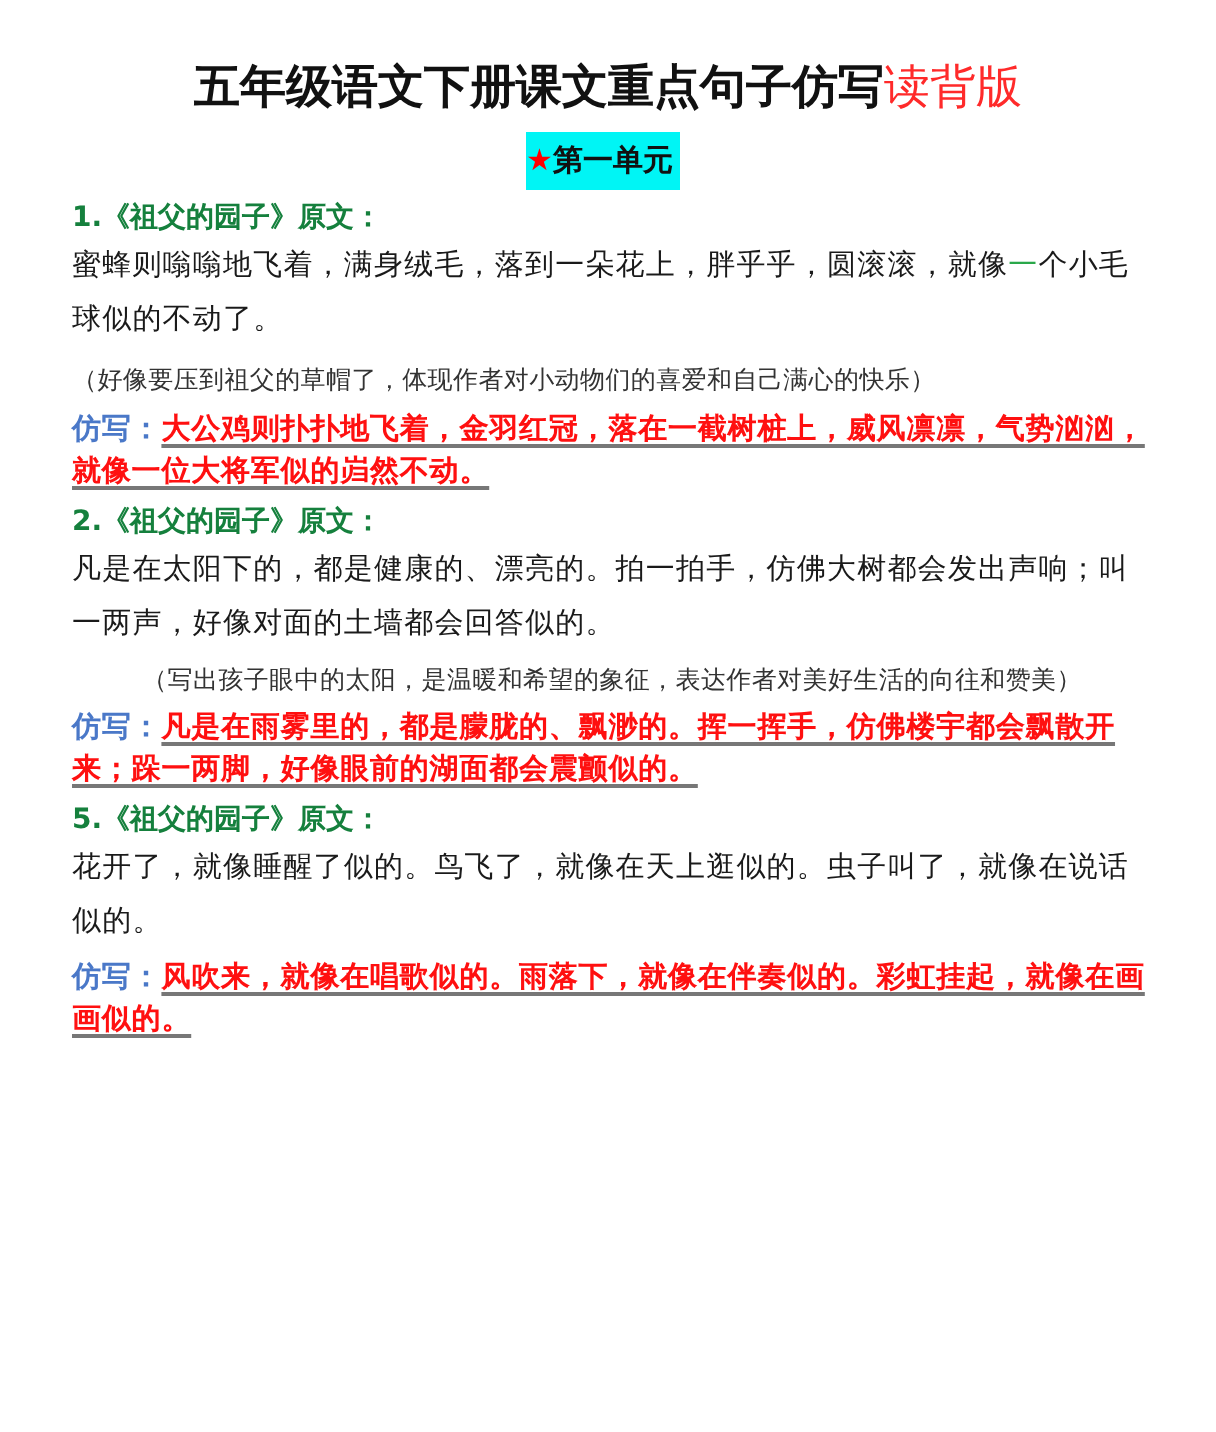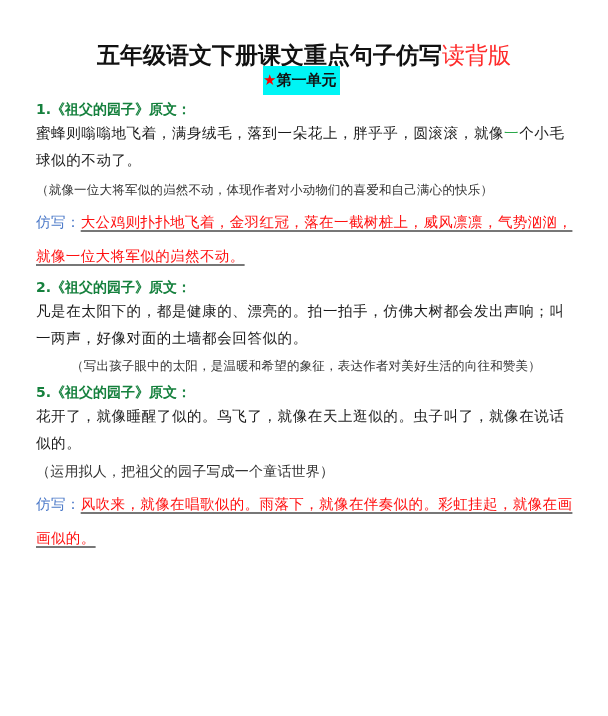--- a/index.html
+++ b/index.html
@@ -26,21 +26,20 @@
       position: absolute;
       left: 0;
       top: 28px;
       width: 608px;
       text-align: center;
       font-size: 23px;
       font-weight: bold;
       letter-spacing: 0px;
       color: #111111;
       white-space: nowrap;
-      margin-top: 12px;
     }
     .title .accent {
       color: #ff2a2a;
       font-weight: normal;
     }
     .unit-badge {
       position: absolute;
       left: 263px;
       top: 66px;
       height: 29px;
@@ -84,22 +83,22 @@
       line-height: 24px;
       color: #333333;
       white-space: nowrap;
       letter-spacing: 0.2px;
     }
     .note.large {
       font-size: 14px;
     }
     .imitation {
       font-size: 14.5px;
-      line-height: 34px;
-      font-weight: normal;
+      line-height: 21px;
+      font-weight: bold;
       letter-spacing: 0.4px;
     }
     .imitation .label {
       color: #4a78c8;
     }
     .imitation .text {
       color: #ff1010;
       text-decoration: underline;
       text-decoration-color: #777777;
       text-decoration-thickness: 2px;
@@ -119,32 +118,32 @@
 
   <div class="unit-badge">
     <span class="star">★</span><span>第一单元</span>
   </div>
 
   <div class="content">
 
     <div class="block">
       <div class="heading">1.《祖父的园子》原文：</div>
       <div class="para"><span>蜜蜂则嗡嗡地飞着，满身绒毛，落到一朵花上，胖乎乎，圆滚滚，就像</span><span class="green">一</span><span>个小毛球似的不动了。</span></div>
-      <div class="note" style="margin-top:4px;">（就像一位大将军似的岿然不动，体现作者对小动物们的喜爱和自己满心的快乐）</div>
+      <div class="note" style="margin-top:4px;">（好像要压到祖父的草帽了，体现作者对小动物们的喜爱和自己满心的快乐）</div>
       <div class="imitation" style="margin-top:3px;"><span class="label">仿写：</span><span class="text">大公鸡则扑扑地飞着，金羽红冠，落在一截树桩上，威风凛凛，气势汹汹，就像一位大将军似的岿然不动。</span></div>
     </div>
 
     <div class="block sp-heading">
       <div class="heading">2.《祖父的园子》原文：</div>
       <div class="para">凡是在太阳下的，都是健康的、漂亮的。拍一拍手，仿佛大树都会发出声响；叫一两声，好像对面的土墙都会回答似的。</div>
       <div class="note" style="margin-top:2px;text-align:center;">（写出孩子眼中的太阳，是温暖和希望的象征，表达作者对美好生活的向往和赞美）</div>
+      <div class="imitation" style="margin-top:2px;"><span class="label">仿写：</span><span class="text">凡是在雨雾里的，都是朦胧的、飘渺的。挥一挥手，仿佛楼宇都会飘散开来；跺一两脚，好像眼前的湖面都会震颤似的。</span></div>
     </div>
 
     <div class="block sp-heading">
       <div class="heading">5.《祖父的园子》原文：</div>
       <div class="para">花开了，就像睡醒了似的。鸟飞了，就像在天上逛似的。虫子叫了，就像在说话似的。</div>
-      <div class="note large" style="margin-top:2px;">（运用拟人，把祖父的园子写成一个童话世界）</div>
       <div class="imitation" style="margin-top:4px;"><span class="label">仿写：</span><span class="text">风吹来，就像在唱歌似的。雨落下，就像在伴奏似的。彩虹挂起，就像在画画似的。</span></div>
     </div>
 
 
   </div>
 </div>
 
 </body></html>

